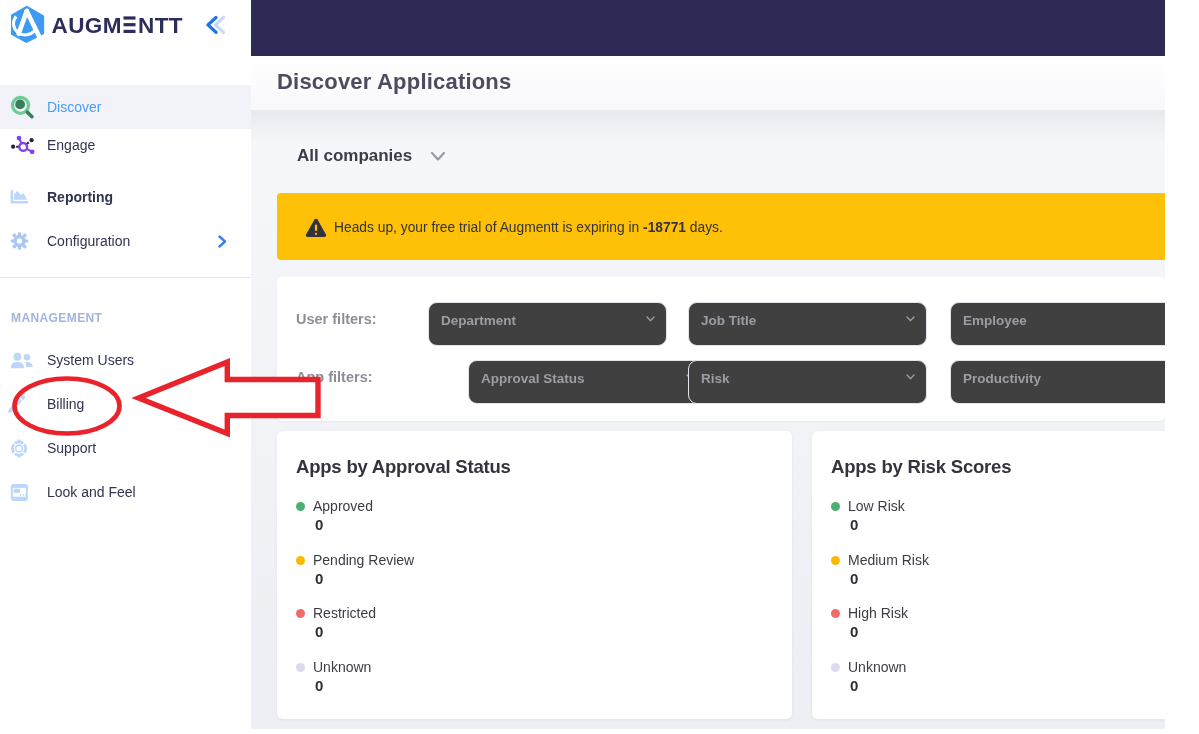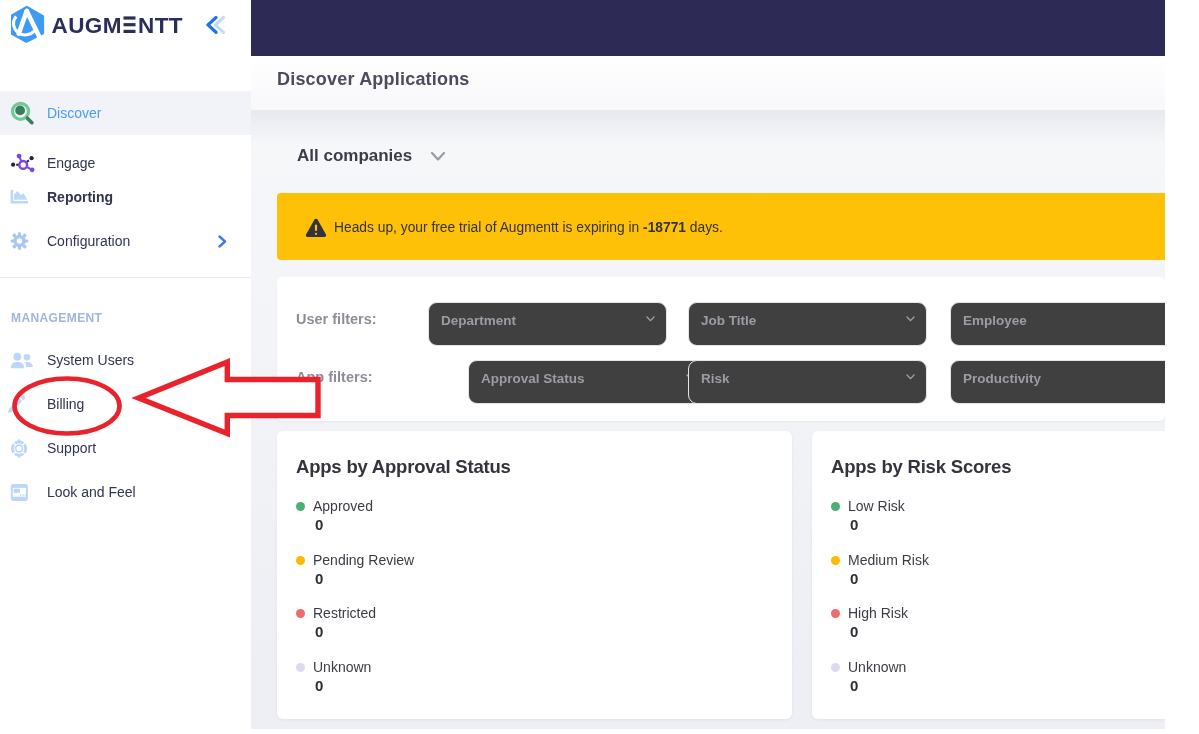--- a/index.html
+++ b/index.html
@@ -20,21 +20,21 @@
   #divider { position:absolute; left:0; top:277px; width:251px; height:1px; background:#e4e6f0; }
   #mgmt { position:absolute; left:11px; top:311px; font-size:12px; font-weight:bold;
      color:#9fb6dd; letter-spacing:0.4px; }
 
   
   #main { position:absolute; left:251px; top:0; width:914px; height:729px; overflow:hidden;
      background:linear-gradient(180deg, #f7f8fa 10%, #edeff4 92%); }
   #topbar { position:absolute; left:0; top:0; width:914px; height:56px; background:#2d2b55; }
   #pagehead { position:absolute; left:0; top:56px; width:914px; height:54px;
      background:linear-gradient(#ffffff,#f8f8fb); }
-  #pagehead h1 { position:absolute; left:26px; top:13px; font-size:18px; color:#4c4c5e;
+  #pagehead h1 { position:absolute; left:26px; top:13px; font-size:22px; color:#4c4c5e;
      letter-spacing:0.2px; }
   #allco { position:absolute; left:46px; top:146px; font-size:17px; font-weight:bold; color:#3c3c49; }
   #allco .chev { position:absolute; left:133px; top:5px; }
 
   #banner { position:absolute; left:26px; top:193px; width:893px; height:67px;
      background:#ffc107; border-radius:4px; color:#33333e; font-size:13.8px; }
   #banner .txt { position:absolute; left:57px; top:27px; }
   #banner .warn { position:absolute; left:28px; top:25px; }
 
   #filtercard { position:absolute; left:26px; top:277px; width:888px; height:144px; overflow:hidden;
@@ -74,29 +74,29 @@
           <line x1="123.5" y1="24.7" x2="135.5" y2="24.7"></line>
           <line x1="123.5" y1="31.4" x2="135.5" y2="31.4"></line>
         </g>
       </g>
     </svg>
     <svg id="collapse" width="21" height="19" viewBox="0 0 21 19">
       <path d="M11 2.5 L3 9.9 L11 17.3" fill="none" stroke="#2272e8" stroke-width="3.3" stroke-linecap="round" stroke-linejoin="round"></path>
       <path d="M18.5 2.5 L10.4 9.9 L18.5 17.3" fill="none" stroke="#c6daf8" stroke-width="3.1" stroke-linecap="round" stroke-linejoin="round"></path>
     </svg>
 
-    <div class="navitem active-row" style="top:91px;">
+    <div class="navitem active-row" style="top:85px;">
       <svg class="ic" width="44" height="44" viewBox="0 0 44 44">
         <circle cx="20.5" cy="20.3" r="8" fill="none" stroke="#6ecb93" stroke-width="3.3"></circle>
         <circle cx="20.1" cy="19.4" r="4.9" fill="#3a7d5a"></circle>
         <line x1="27.4" y1="27.2" x2="31.9" y2="31.7" stroke="#3a7d5a" stroke-width="3.6" stroke-linecap="round"></line>
       </svg>
       <span class="lbl">Discover</span>
     </div>
-    <div class="navitem" style="top:141px;padding-left:16px;">
+    <div class="navitem" style="top:123px;padding-left:16px;">
       <svg class="ic" width="44" height="44" viewBox="0 0 44 44">
         <g stroke="#7e44e8" stroke-width="2">
           <line x1="23.2" y1="23.9" x2="19" y2="15.1"></line>
           <line x1="23.2" y1="23.9" x2="32.1" y2="28.8"></line>
         </g>
         <circle cx="23.2" cy="23.9" r="3.9" fill="#ffffff" stroke="#7e44e8" stroke-width="2.5"></circle>
         <circle cx="19" cy="15.1" r="2.4" fill="#7e44e8"></circle>
         <circle cx="32.1" cy="28.8" r="2.4" fill="#7e44e8"></circle>
         <circle cx="31.6" cy="17.2" r="2.1" fill="#23223f"></circle>
         <line x1="27" y1="20.8" x2="28.8" y2="19.4" stroke="#23223f" stroke-width="2"></line>

